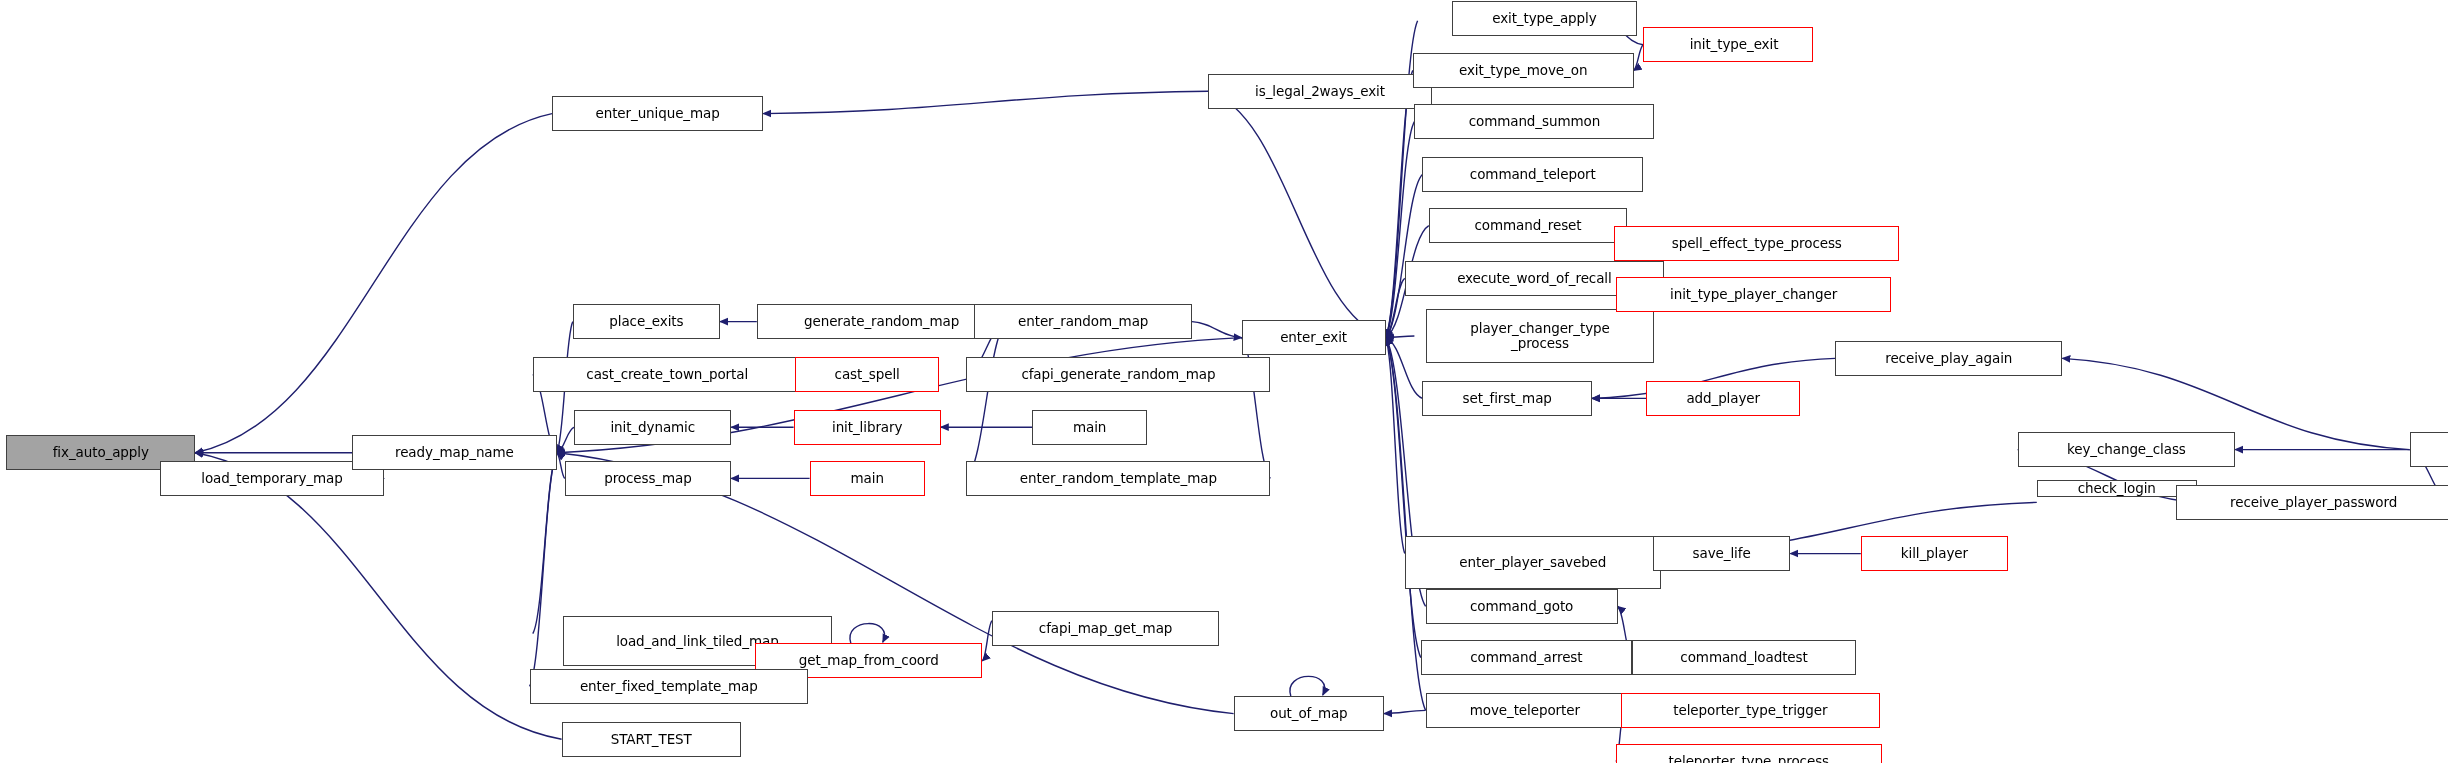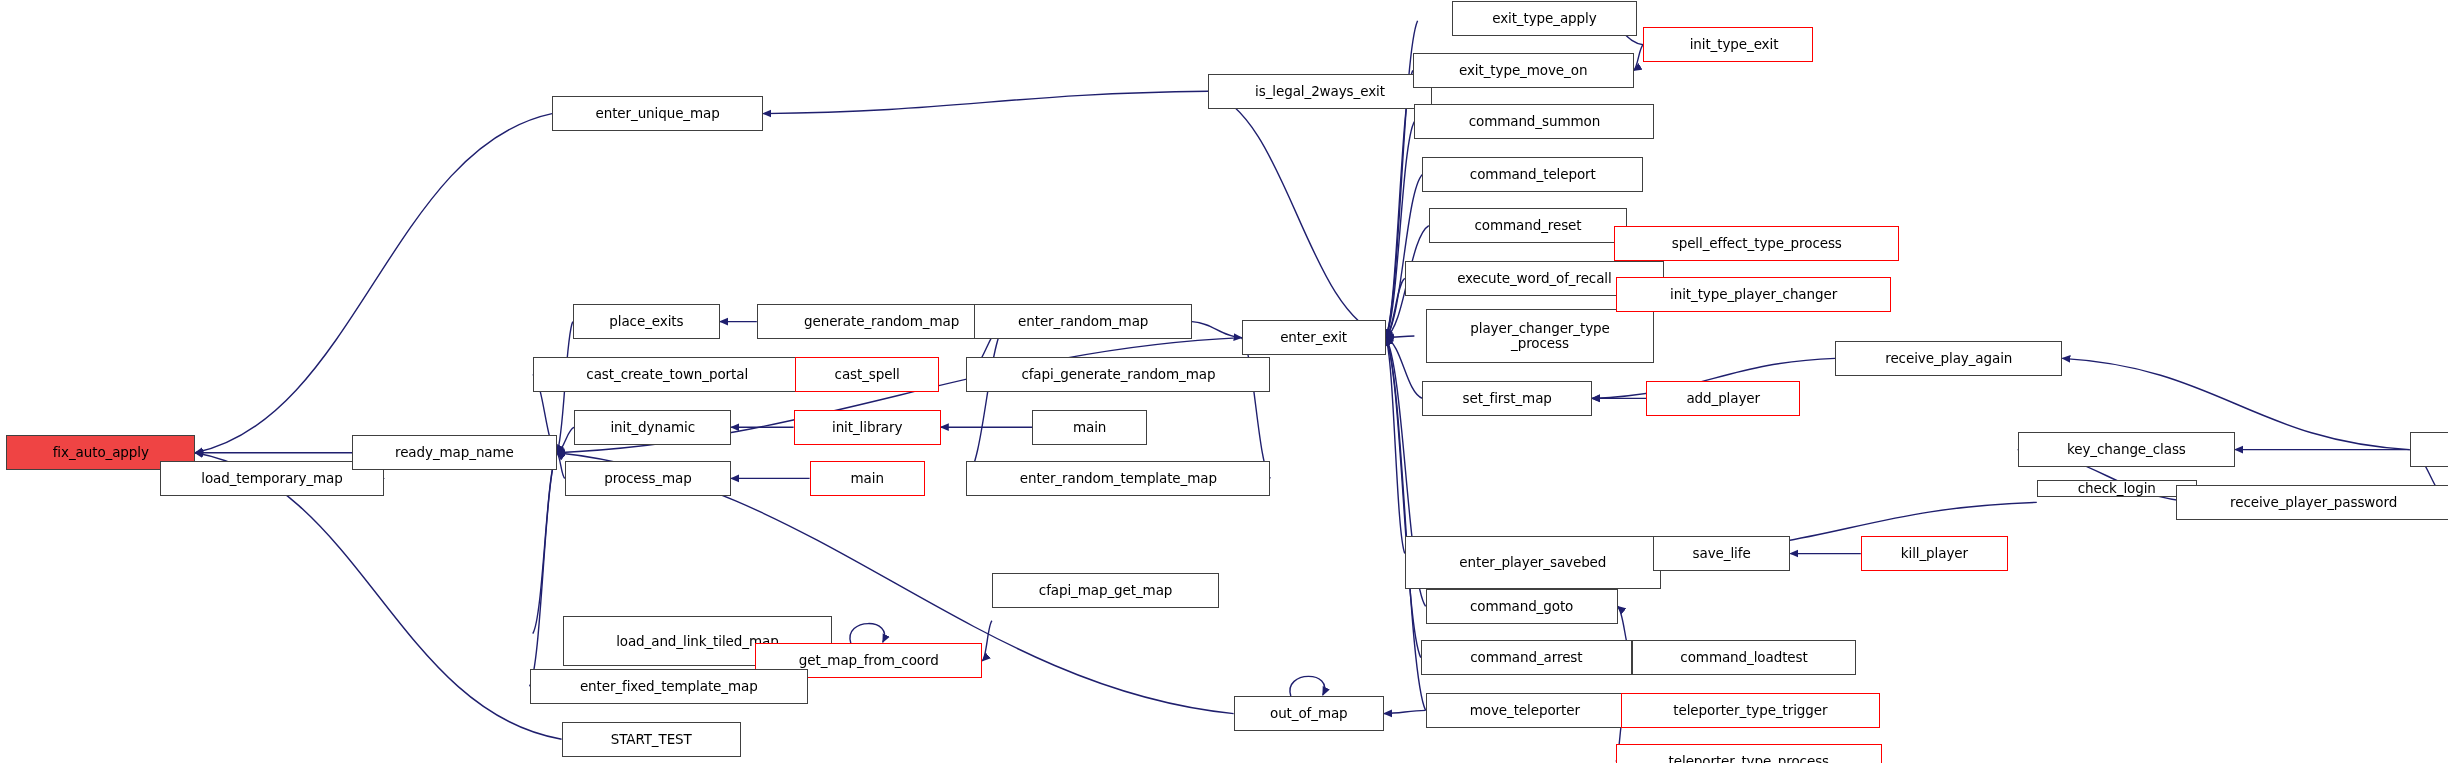--- a/index.html
+++ b/index.html
@@ -21,21 +21,21 @@
     line-height:1.08;
     display:flex;
     align-items:center;
     justify-content:center;
     text-align:center;
     white-space:pre;
     z-index:5;
     letter-spacing:-0.1px;
   }
   .node.red{border-color:#ff0000;}
-  .node.cur{background:#ef4444;border-color:#404040;justify-content:center;}
+  .node.cur{background:#a3a3a3;border-color:#404040;justify-content:center;}
   .node span{display:block;width:100%;}
 </style>
 </head>
 <body>
 
 <div id="canvas">
   <svg id="edges" viewBox="0 0 2448 763" preserveAspectRatio="none">
     <defs>
       <marker id="ah" markerWidth="9" markerHeight="9" refX="8" refY="4.5" orient="auto" markerUnits="userSpaceOnUse">
         <path d="M9,4.5 L0,0.6 L0,8.4 Z" fill="#1f1f6e"></path>
@@ -117,21 +117,21 @@
       <div class="node" style="left: 529.6px; top: 668.8px; width: 278.4px; height: 35.2px;"><span>enter_fixed_template_map</span></div>
       <div class="node" style="left: 561.6px; top: 721.6px; width: 179.2px; height: 35.2px;"><span>START_TEST</span></div>
       <div class="node" style="left: 756.8px; top: 304px; width: 249.6px; height: 35.2px;"><span>generate_random_map</span></div>
       <div class="node red" style="left: 795.2px; top: 356.8px; width: 144px; height: 35.2px;"><span>cast_spell</span></div>
       <div class="node red" style="left: 793.6px; top: 409.6px; width: 147.2px; height: 35.2px;"><span>init_library</span></div>
       <div class="node red" style="left: 809.6px; top: 460.8px; width: 115.2px; height: 35.2px;"><span>main</span></div>
       <div class="node" style="left: 974.4px; top: 304px; width: 217.6px; height: 35.2px;"><span>enter_random_map</span></div>
       <div class="node" style="left: 966.4px; top: 356.8px; width: 304px; height: 35.2px;"><span>cfapi_generate_random_map</span></div>
       <div class="node" style="left: 1032px; top: 409.6px; width: 115.2px; height: 35.2px;"><span>main</span></div>
       <div class="node" style="left: 966.4px; top: 460.8px; width: 304px; height: 35.2px;"><span>enter_random_template_map</span></div>
-      <div class="node" style="left: 992px; top: 573px; width: 227.2px; height: 35.2px;"><span>cfapi_map_get_map</span></div>
+      <div class="node" style="left: 992px; top: 611px; width: 227.2px; height: 35.2px;"><span>cfapi_map_get_map</span></div>
       <div class="node" style="left: 1233.6px; top: 696px; width: 150.4px; height: 35.2px;"><span>out_of_map</span></div>
       <div class="node" style="left: 1208px; top: 73.6px; width: 224px; height: 35.2px;"><span>is_legal_2ways_exit</span></div>
       <div class="node" style="left: 1241.6px; top: 320px; width: 144px; height: 35.2px;"><span>enter_exit</span></div>
       <div class="node" style="left: 1417.6px; top: 1px; width: 185.6px; height: 35.2px; margin-left: 34px;"><span>exit_type_apply</span></div>
       <div class="node" style="left: 1412.8px; top: 52.8px; width: 220.8px; height: 35.2px;"><span>exit_type_move_on</span></div>
       <div class="node" style="left: 1414.4px; top: 104px; width: 240px; height: 35.2px;"><span>command_summon</span></div>
       <div class="node" style="left: 1422.4px; top: 156.8px; width: 220.8px; height: 35.2px;"><span>command_teleport</span></div>
       <div class="node" style="left: 1428.8px; top: 208px; width: 198.4px; height: 35.2px;"><span>command_reset</span></div>
       <div class="node" style="left: 1404.8px; top: 260.8px; width: 259.2px; height: 35.2px;"><span>execute_word_of_recall</span></div>
       <div class="node" style="left: 1414.4px; top: 308.8px; width: 227.2px; height: 54.4px; margin-left: 12px;"><span>player_changer_type

